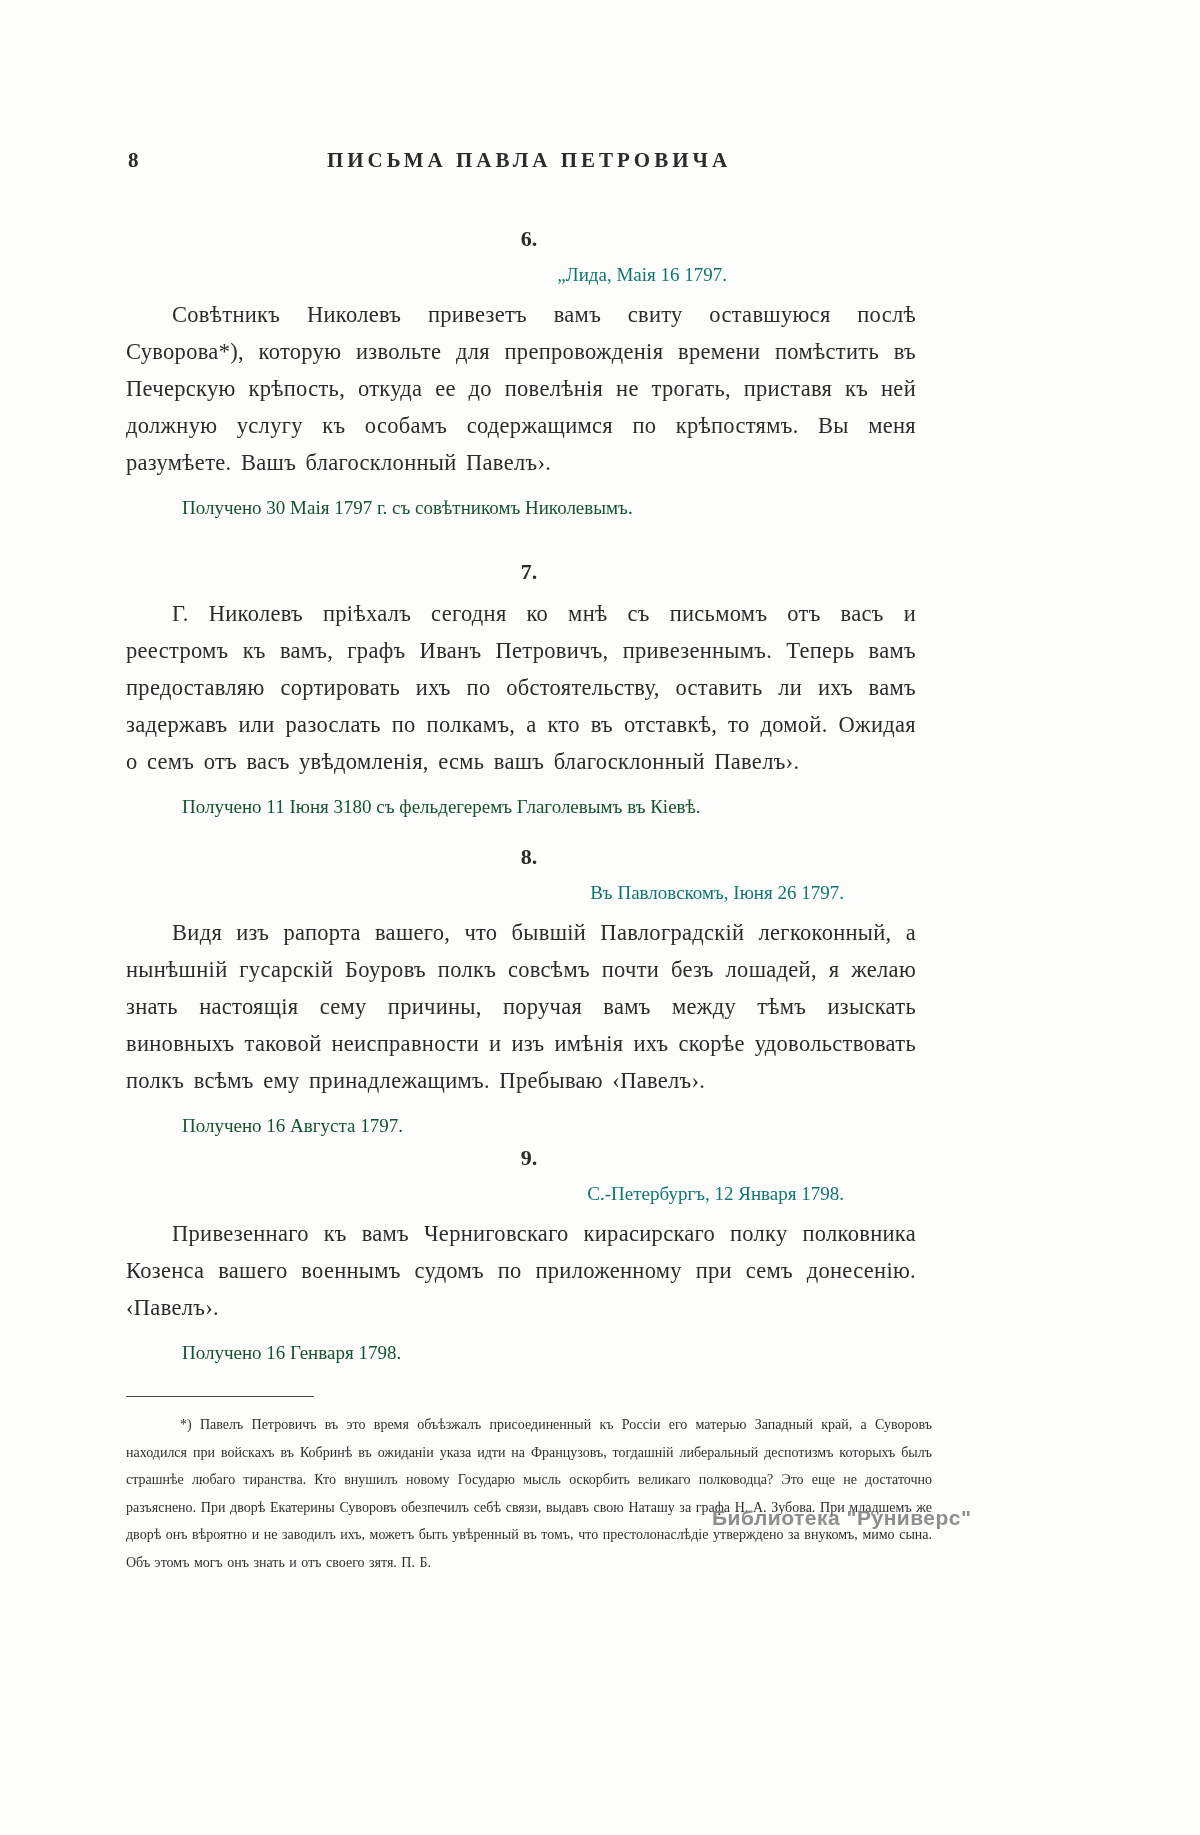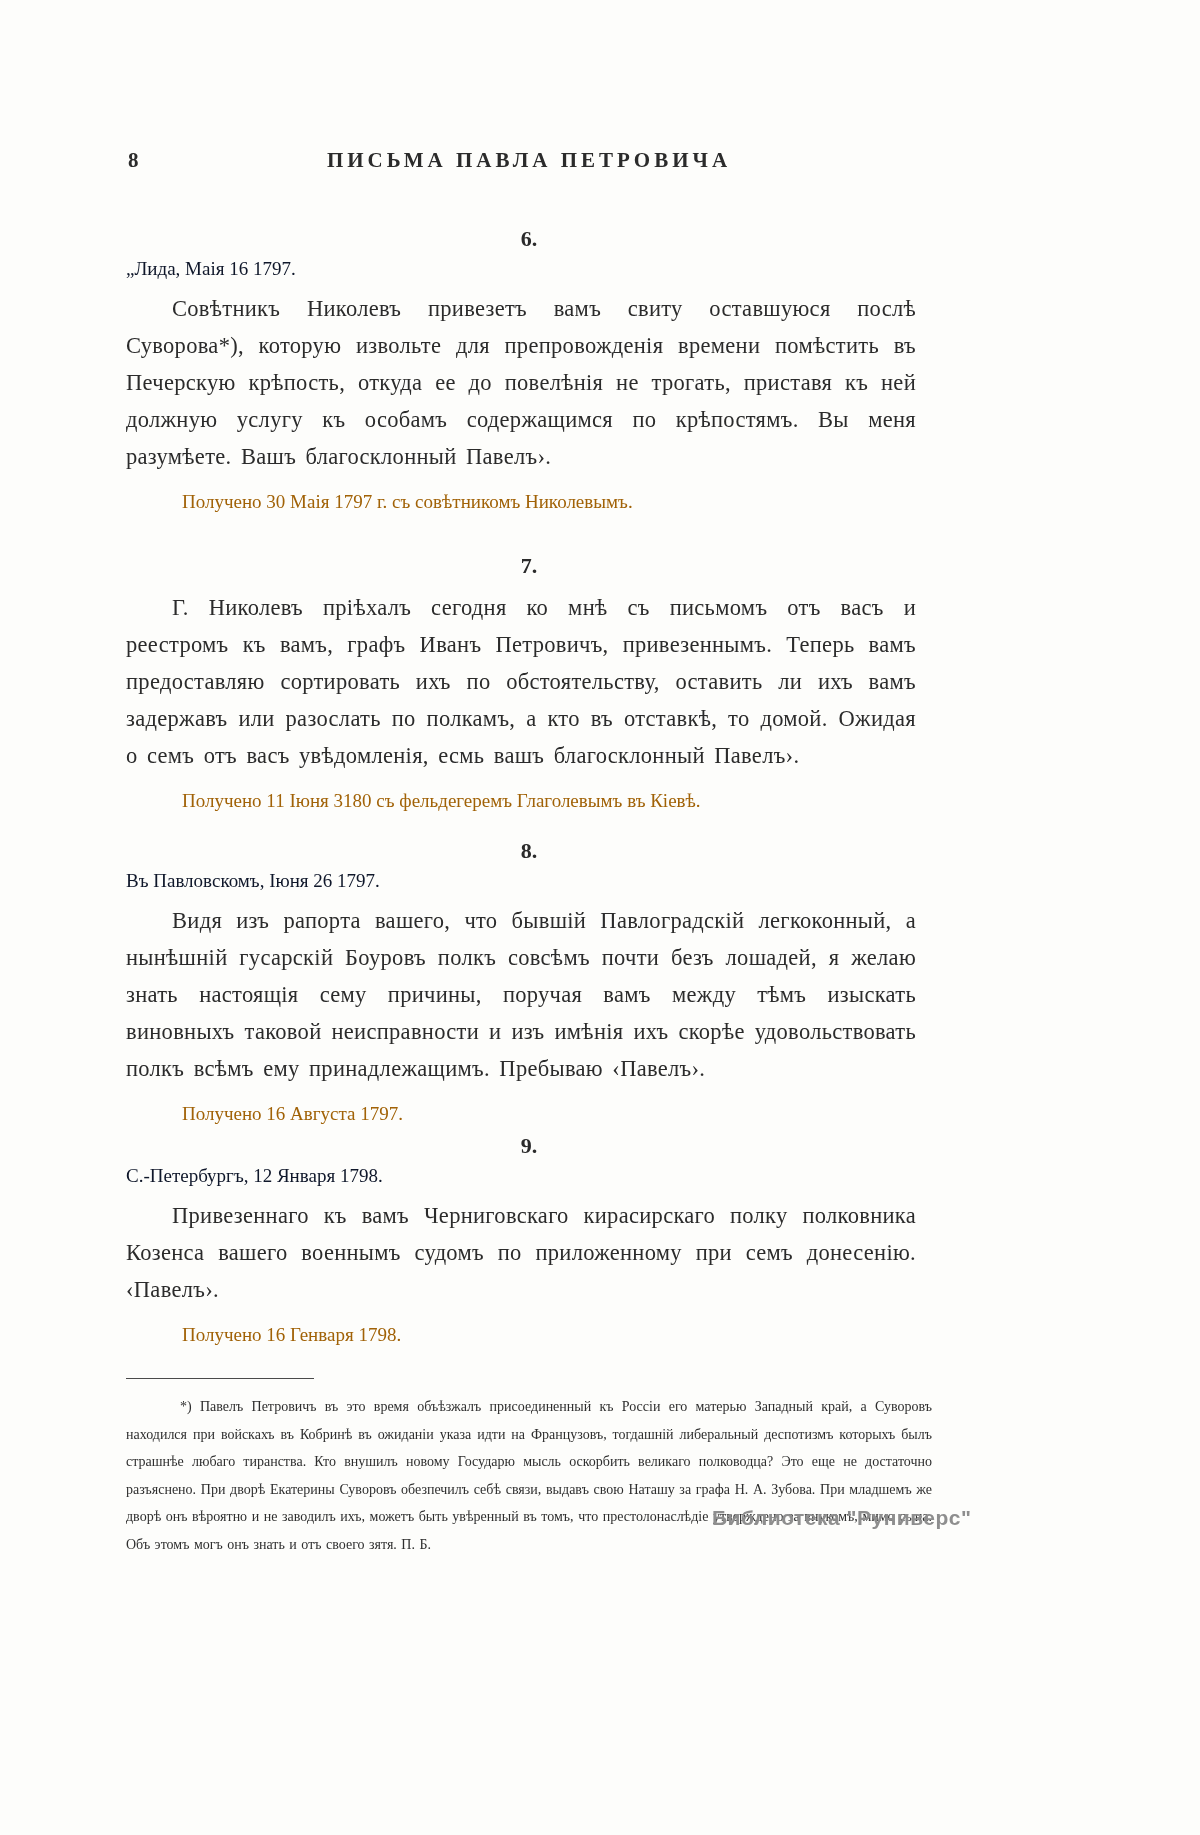--- a/index.html
+++ b/index.html
@@ -38,40 +38,41 @@
   }
 
   .letter-num {
     text-align: center;
     font-size: 22px;
     font-weight: bold;
   }
 
   .dateline {
     font-size: 19px;
-    color: #0f172a;
-    margin-top: 6px;
+    text-align: right;
+    color: #0f766e;
+    margin-top: 12px;
   }
   .dl-mid   { padding-right: 205px; }
   .dl-right { padding-right: 88px; }
 
   .body-par {
     font-size: 22.5px;
     line-height: 37px;
     text-align: justify;
     text-indent: 46px;
     word-spacing: 3.5px;
     letter-spacing: 0.3px;
     margin: 10px 16px 0 0;
   }
 
   .received {
     font-size: 19px;
     margin: 16px 0 0 56px;
-    color: #a16207;
+    color: #14532d;
   }
 
   .letter.l6 { margin-top: 50px; }
   .letter.l7 { margin-top: 40px; }
   .letter.l8 { margin-top: 26px; }
   .letter.l9 { margin-top: 8px; }
 
   .foot-rule {
     margin: 32px 0 14px 0;
     width: 188px;

